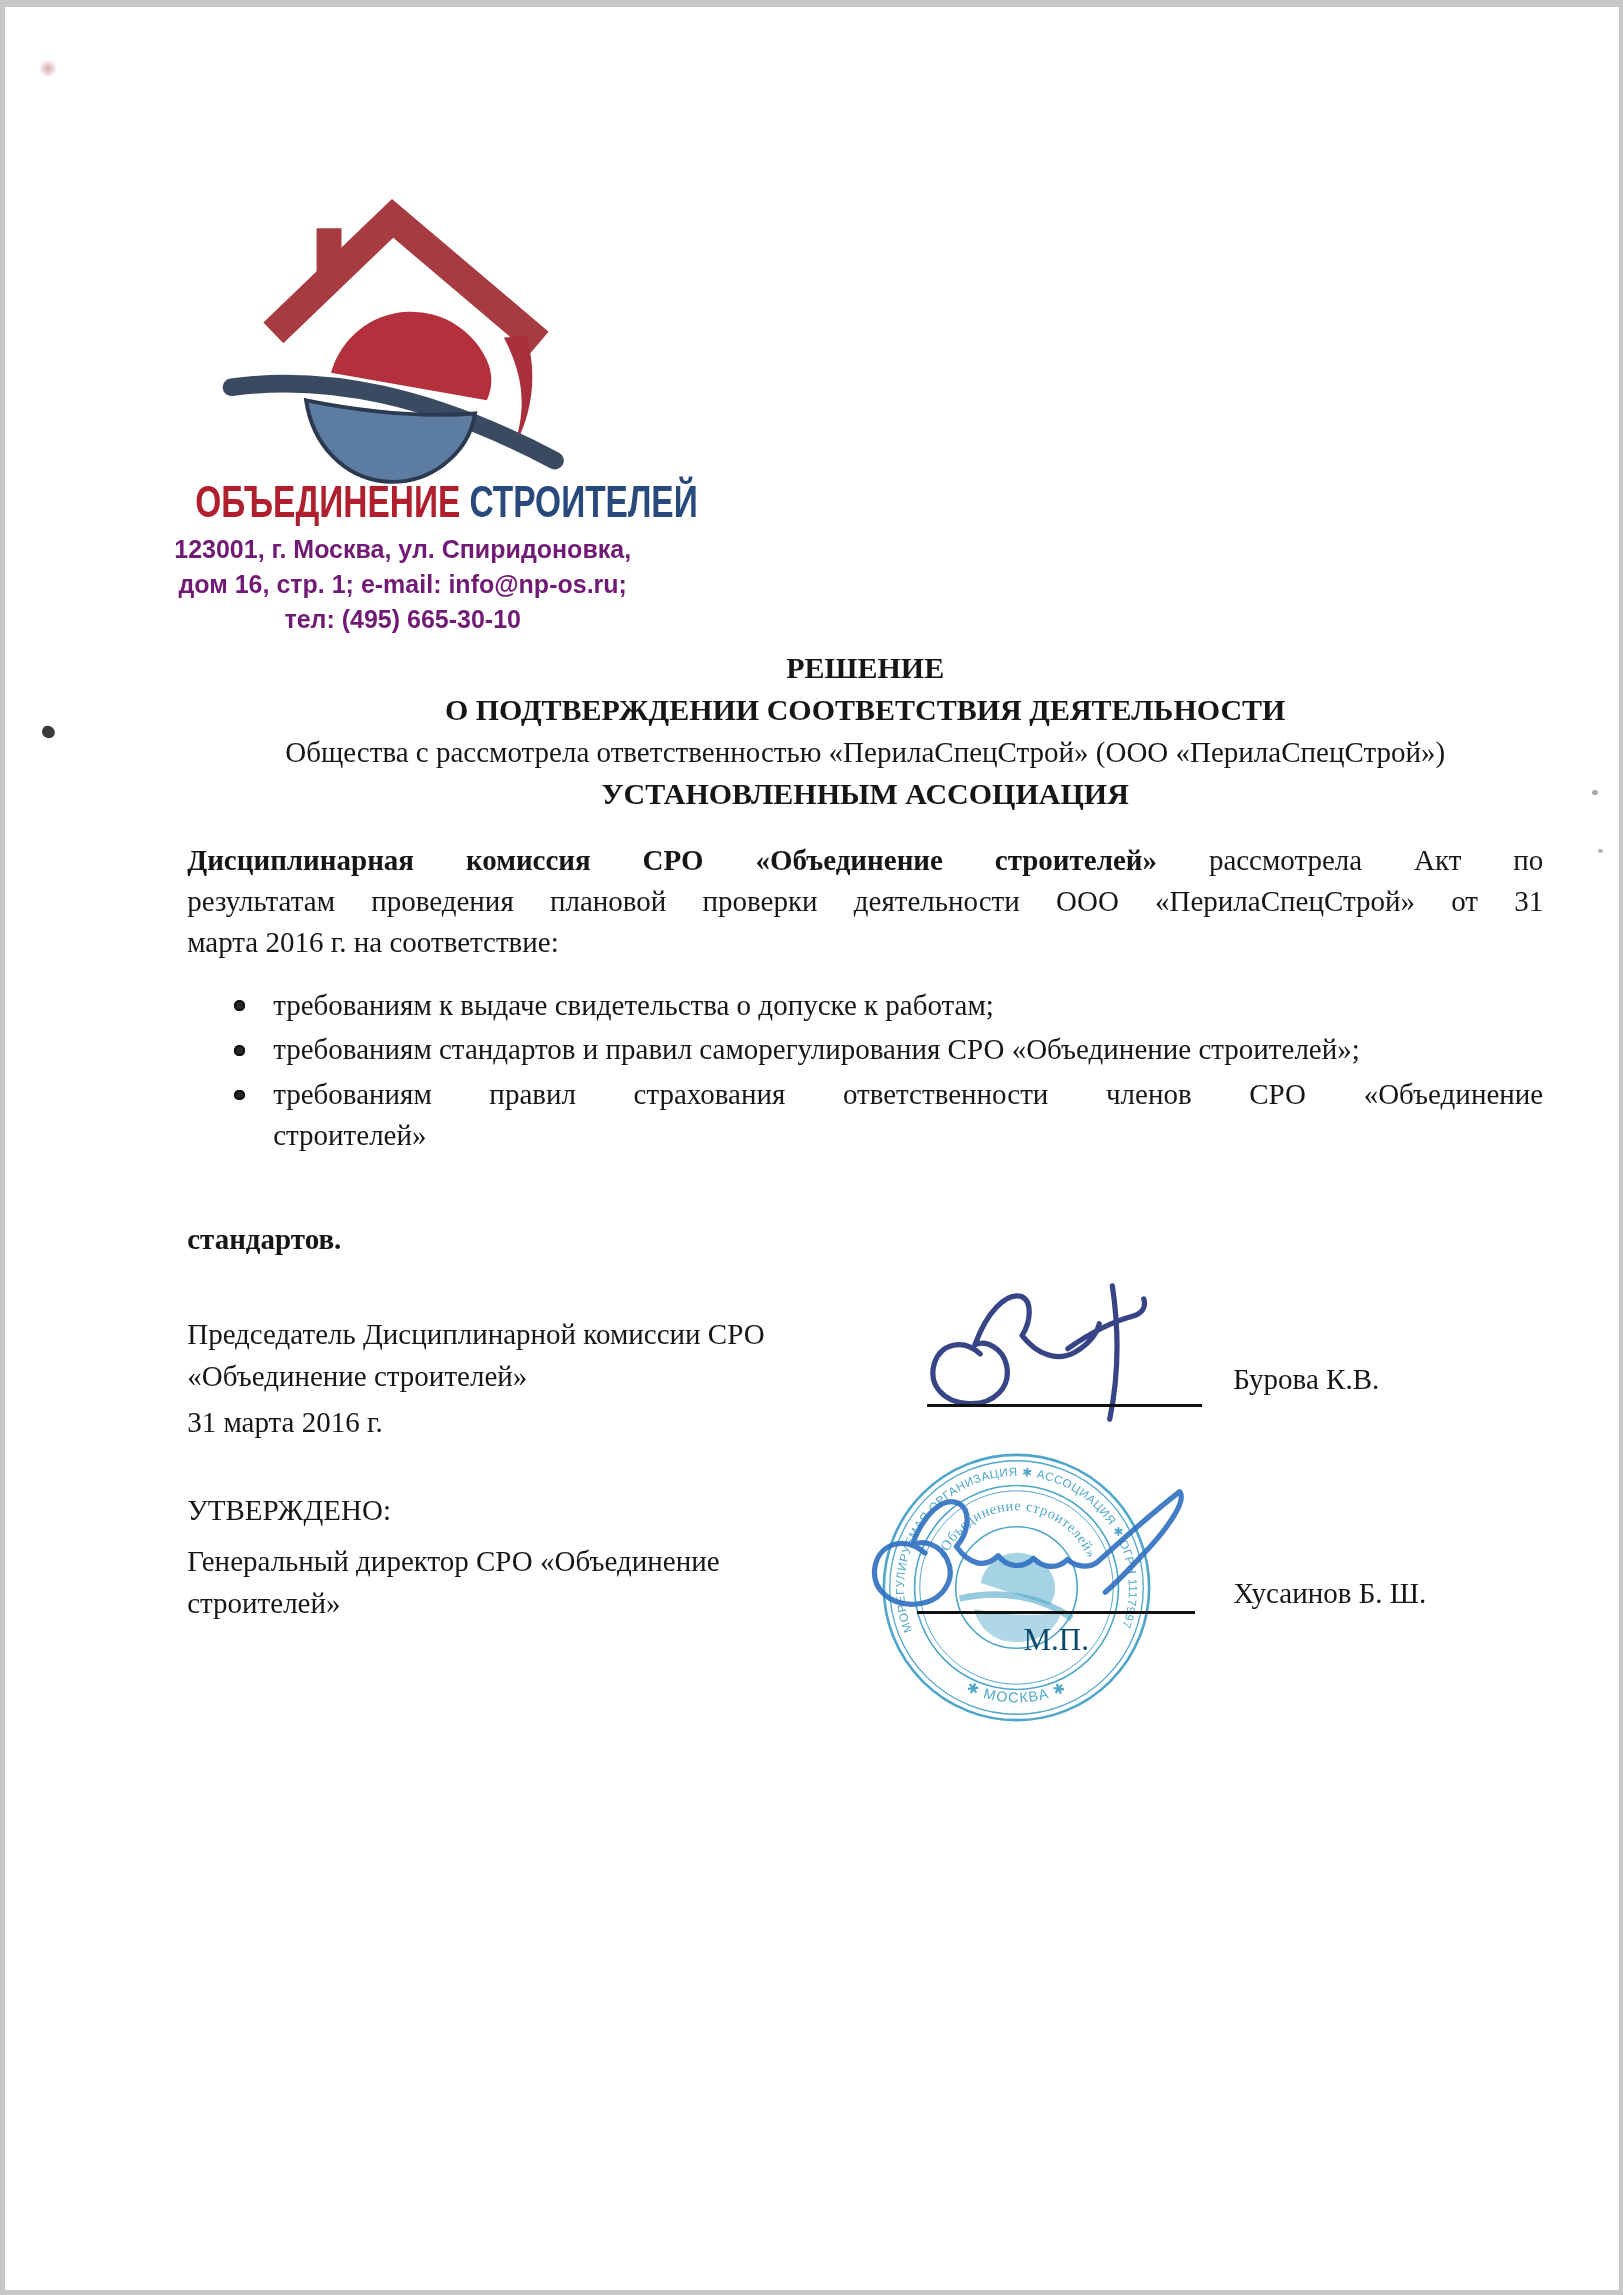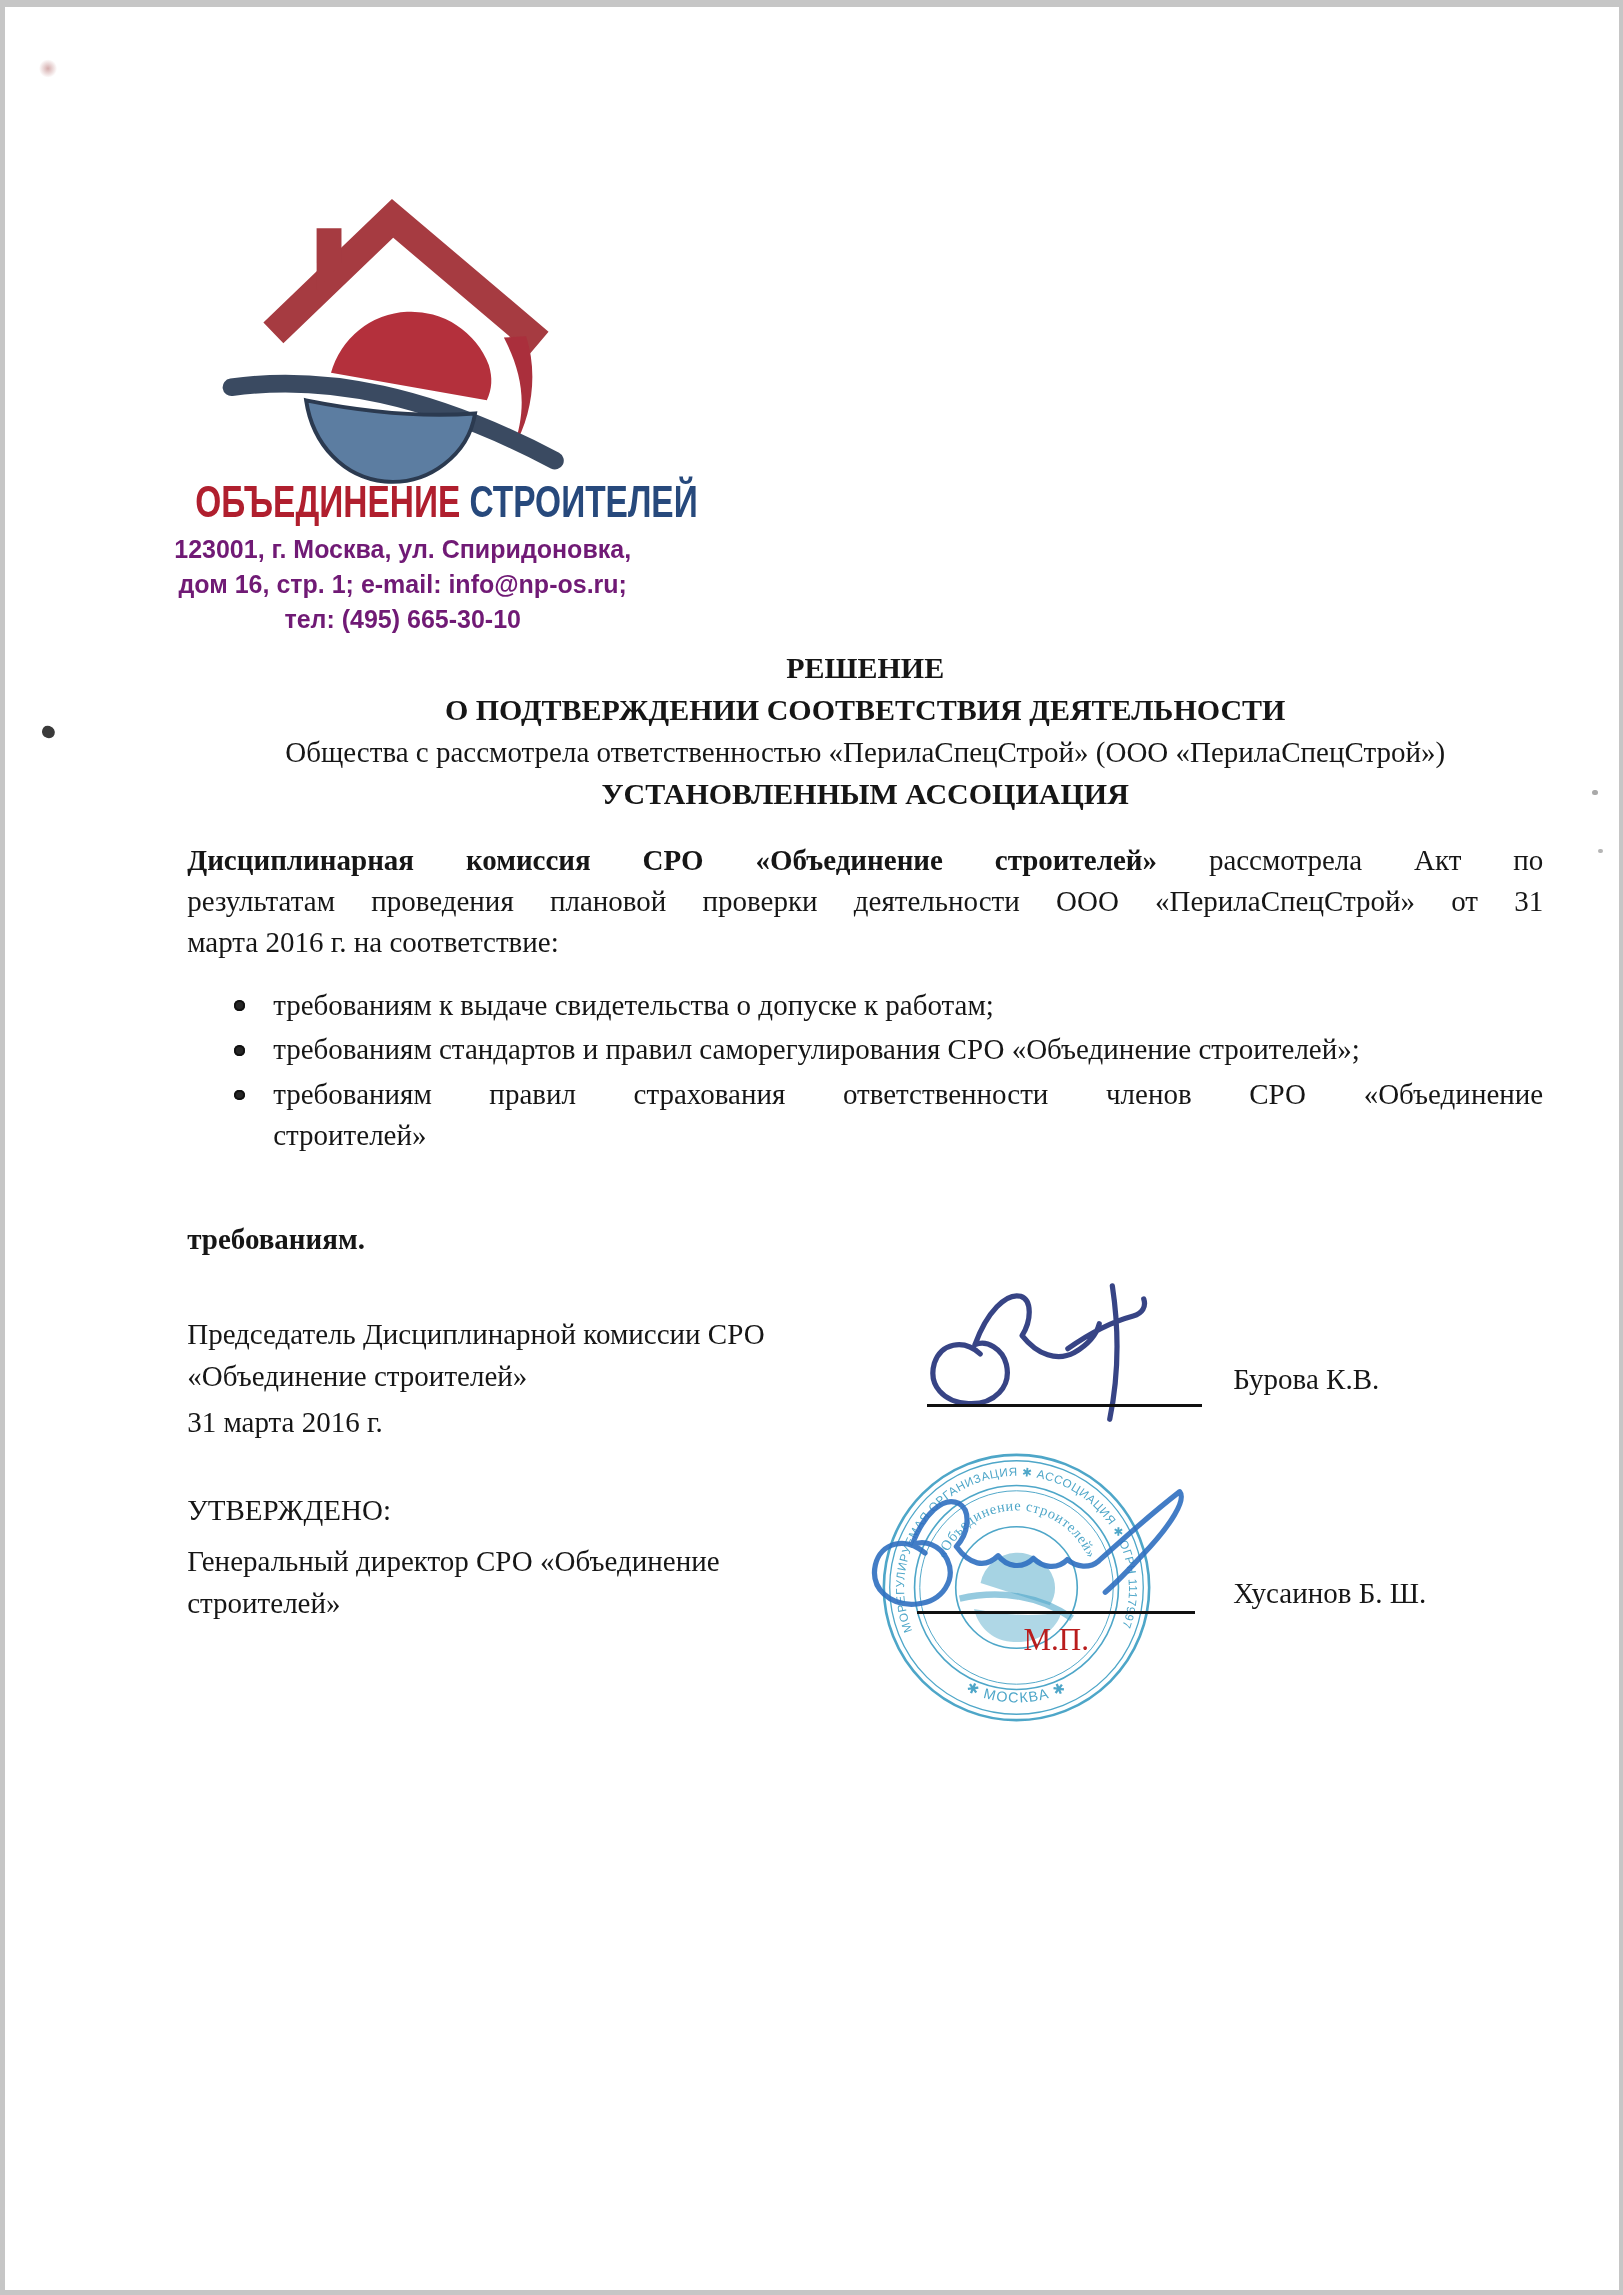--- a/index.html
+++ b/index.html
@@ -62,21 +62,21 @@
   .date-line{left:182px;top:1399px;font-size:29px;}
   .approved{left:182px;top:1487px;font-size:29px;}
   .director-label{left:182px;top:1533px;width:720px;font-size:29px;line-height:42px;}
   .sig-line{height:3.9px;background:#101010;z-index:30;}
   .sig-line-1{left:922px;top:1397px;width:275px;}
   .sig-line-2{left:912px;top:1604px;width:278px;}
   .name-1{left:1228px;top:1356px;font-size:29px;z-index:10;}
   .name-2{left:1228px;top:1570px;font-size:29px;z-index:10;}
   .seal-note{
     left:912px;top:1615px;width:278px;
-    text-align:center;font-size:31px;z-index:35;color:#b91c1c;
+    text-align:center;font-size:31px;z-index:35;color:#0c4a6e;
   }
   .sig1-svg{left:898px;top:1263px;width:314px;height:154px;z-index:20;}
   .sig2-svg{left:841px;top:1469px;width:367px;height:160px;z-index:20;}
   .stamp-svg{left:871px;top:1440px;width:281px;height:281px;z-index:5;opacity:.92;}
   
   .speck{border-radius:50%;}
   .speck-1{left:34px;top:52px;width:18.3px;height:19.6px;background:radial-gradient(circle,rgba(160,70,70,.45),rgba(160,70,70,0) 70%);}
   .speck-2{left:37px;top:719px;width:13px;height:11.8px;background:#3a3a3a;border-radius:45% 55% 50% 50%;transform:rotate(20deg);}
   .speck-3{left:1587px;top:783px;width:5.9px;height:5.9px;background:#a9a9a9;}
   .speck-4{left:1593px;top:842px;width:4.6px;height:4.6px;background:#b5b5b5;}
@@ -126,21 +126,21 @@
   <div class="abs doc-col bullets">
     <div class="bullet-item">требованиям к выдаче свидетельства о допуске к работам;</div>
     <div class="bullet-item">требованиям стандартов и правил саморегулирования СРО «Объединение строителей»;</div>
     <div class="bullet-item">
       <div class="line-just">требованиям правил страхования ответственности членов СРО «Объединение</div>
       <div class="line-left">строителей»</div>
     </div>
   </div>
 
   <div class="abs doc-col decision">
-    <div class="line-left">требованиям.</div>
+    <div class="line-left">стандартов.</div>
   </div>
 
   <div class="abs sig-label chairman-label">
     <div>Председатель Дисциплинарной комиссии СРО</div>
     <div>«Объединение строителей»</div>
   </div>
 
   <svg class="abs sig1-svg" viewBox="0 0 480 235">
     <path d="M118,128 C92,104 58,112 48,142 C38,176 62,202 100,204 C140,206 166,178 158,144 C152,120 128,106 110,114
              M110,114 C128,64 158,34 180,40 C198,46 196,78 182,100 C206,130 236,140 262,126

